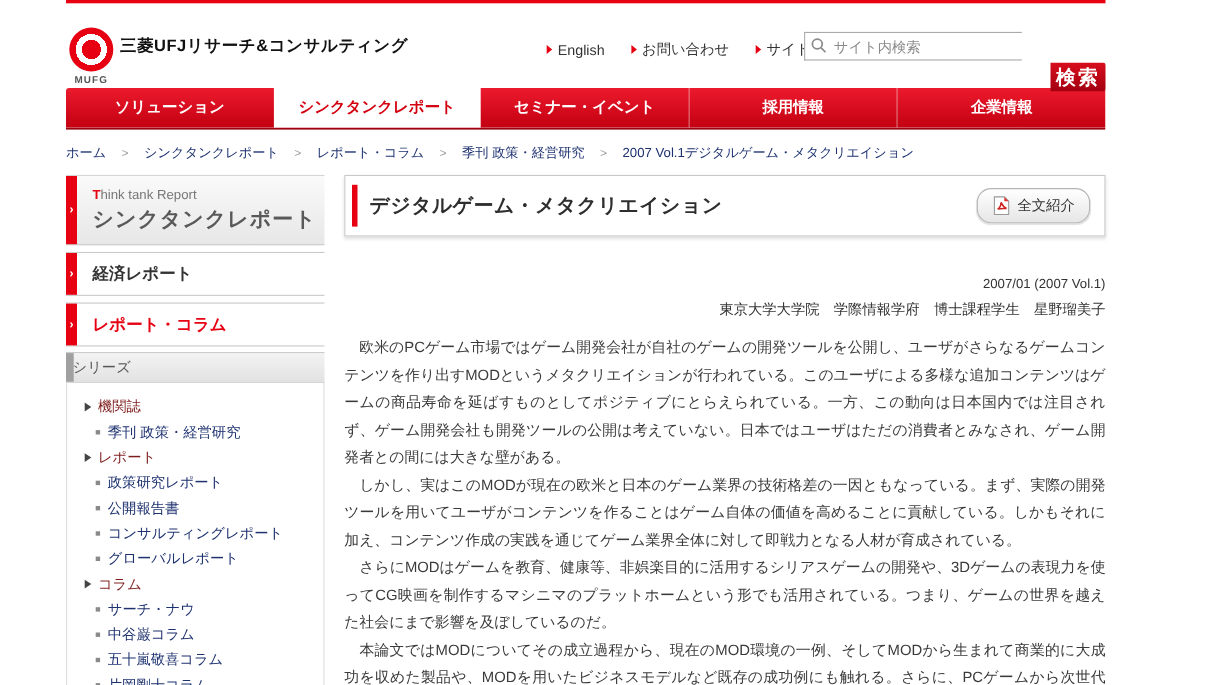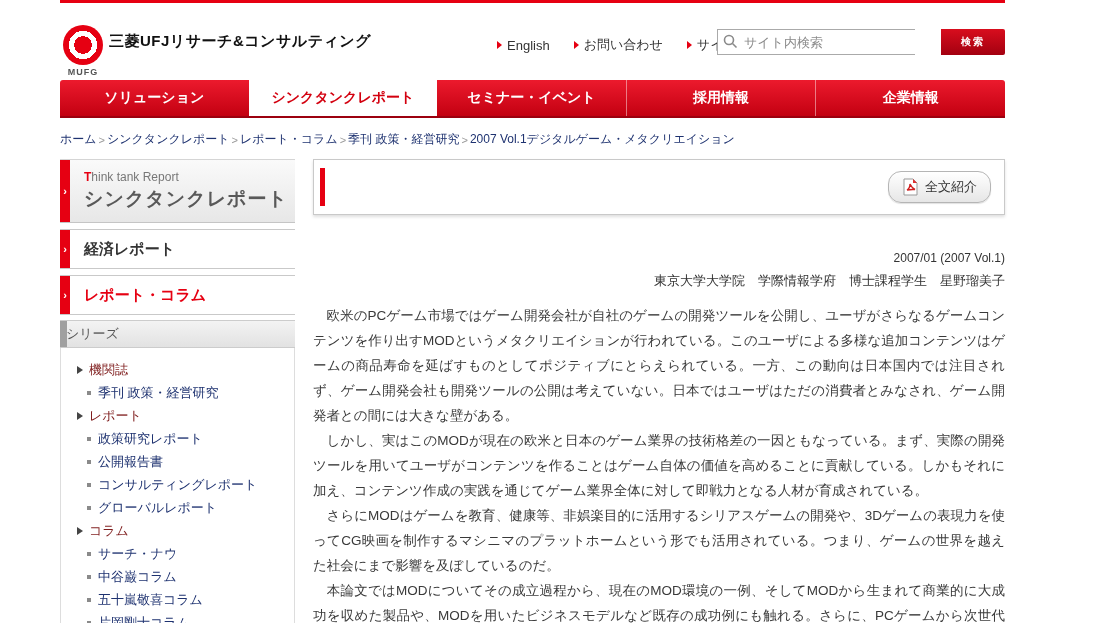--- a/index.html
+++ b/index.html
@@ -17,33 +17,33 @@
   .site-name { position:absolute; left:49px; top:29px; font-size:15px; font-weight:bold; color:#111; letter-spacing:0.5px; cursor:pointer; }
   .utility { position:absolute; left:437px; top:33px; display:flex; gap:24px; white-space:nowrap; }
   .utility a { display:flex; align-items:center; font-size:13px; color:#333; text-decoration:none; cursor:pointer; }
   .tri { width:0; height:0; border-left:5px solid #e60012; border-top:4px solid transparent; border-bottom:4px solid transparent; margin-right:5px; }
   .searchbar { position:absolute; right:0; top:26px; display:flex;gap:26px; }
   .search-wrap { position:relative; }
   .search-wrap svg { position:absolute; left:6px; top:5px; }
   .search-input { width:198px; height:26px; border:1px solid #aaa; border-right:none; padding:0 6px 0 26px;
     font-size:13px; color:#333; background:#fff; outline:none; font-family:inherit; }
   .search-input::placeholder { color:#8a8a8a; }
-  .search-btn { width:64px; height:26px; border:none; background:linear-gradient(#d80d1d,#a30010);
-    color:#fff; font-size:10px; font-weight:bold; cursor:pointer; border-radius:0 2px 2px 0; font-family:inherit; letter-spacing:2px; }
+  .search-btn { width:50px; height:26px; border:none; background:linear-gradient(#d80d1d,#a30010);
+    color:#fff; font-size:18px; font-weight:bold; cursor:pointer; border-radius:0 2px 2px 0; font-family:inherit; letter-spacing:2px;margin-top:28px; }
 
   
   .gnav { display:flex; height:38px; background:linear-gradient(#ec1a2d,#c30011); border-bottom:2px solid #9c000f; border-radius:3px 3px 0 0; }
   .gnav-item { flex:1; display:flex; align-items:center; justify-content:center; color:#fff;
     font-size:14px; font-weight:bold; cursor:pointer; border-left:1px solid rgba(255,255,255,.45); }
   .gnav-item:first-child { border-left:none; }
   .gnav-item.active { background:#fff; color:#d3000f; border-left:none; position:relative; }
   .gnav-item.active + .gnav-item { border-left:none; }
 
   
-  .breadcrumb { display:flex; align-items:center; gap:2px; margin:13px 0 11px; font-size:12px; color:#1e3270; white-space:nowrap; }
+  .breadcrumb { display:flex; align-items:center; gap:14px; margin:13px 0 11px; font-size:12px; color:#1e3270; white-space:nowrap; }
   .breadcrumb a { color:#1e3270; text-decoration:none; cursor:pointer; }
   .bc-sep { color:#999; font-size:11px; }
 
   
   .cols { display:flex; gap:18px; align-items:flex-start; }
   .sidebar { width:235px; flex:none; }
 
   .tt-header { position:relative; height:64px; background:linear-gradient(#fafafa,#e7e7e7);
     border-top:1px solid #d5d5d5; border-bottom:1px solid #c5c5c5; padding:10px 0 0 24px; cursor:pointer; }
   .redbar { position:absolute; left:0; top:0; bottom:0; width:10px; background:#e60012; color:#fff;
@@ -219,20 +219,21 @@
         <div class="link-row">
             <span class="sq"></span>
             <span>片岡剛士コラム</span>
           </div>
       </div>
     </div>
 
     <div class="main">
       <div class="title-box">
         <div class="title-accent"></div>
+        <div class="doc-title">デジタルゲーム・メタクリエイション</div>
         <button class="pdf-btn">
           <svg width="16" height="18" viewBox="0 0 16 18">
             <path d="M2 1 h9 l4 4 v12 h-13 z" fill="#fff" stroke="#999" stroke-width="1"></path>
             <path d="M11 1 l4 4 h-4 z" fill="#e03030"></path>
             <path d="M5 12 c2-1.2 3-4 3-6 c1.5 3 2.5 4.5 5 5.5 c-3 0-5.5-.2-8 .5 z" fill="none" stroke="#d02020" stroke-width="1.4"></path>
           </svg>
           <span>全文紹介</span>
         </button>
       </div>
 

